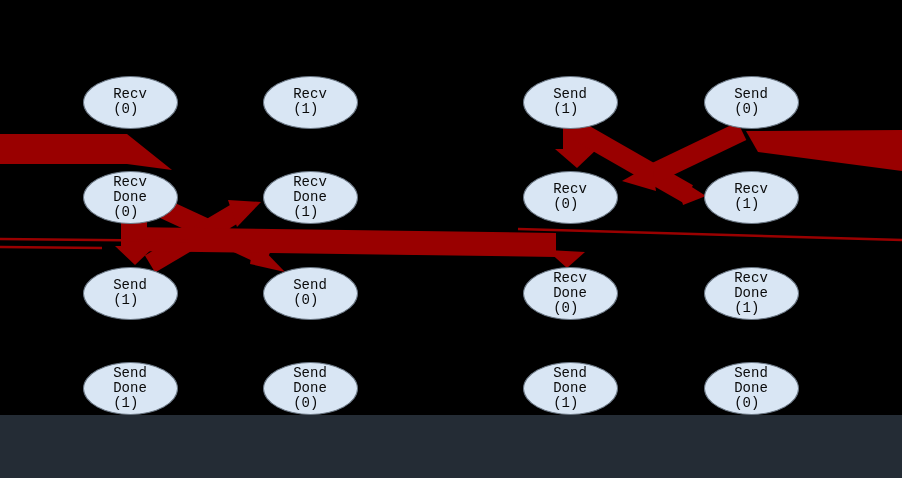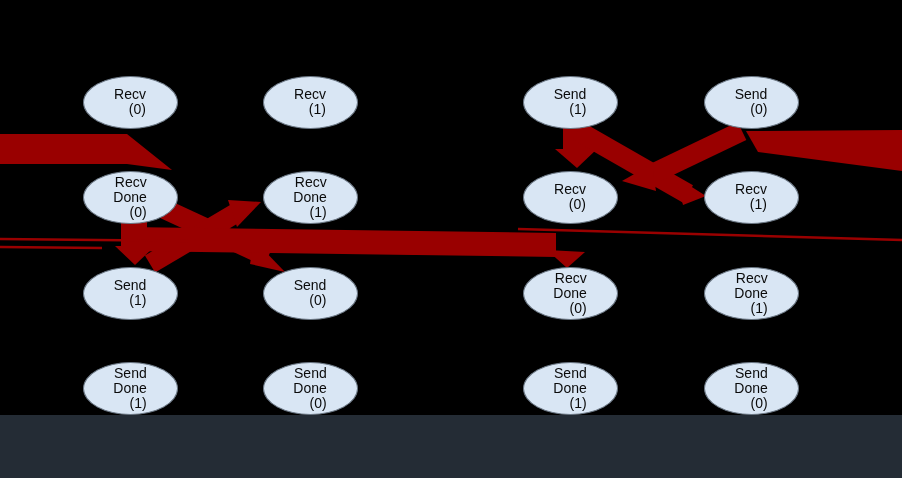--- a/index.html
+++ b/index.html
@@ -7,22 +7,23 @@
   .stage{position:relative;width:902px;height:478px;background:var(--bg,#000);overflow:hidden;}
   #edge-layer{position:absolute;left:0;top:0;width:902px;height:478px;}
   .node{
     position:absolute;
     display:flex;align-items:center;justify-content:center;
     border-radius:50%;
     background:var(--node-fill,#d9e6f4);
     border:1px solid var(--node-border,#6b7784);
     box-sizing:border-box;
     color:var(--text,#0a0a0a);
-    font-size:14px;line-height:15px;text-align:right;
+    font-size:14px;line-height:15px;text-align:left;
     white-space:pre-line;
+    font-family:Liberation Mono, monospace;
   }
   .footer-bar{
     position:absolute;left:0;right:0;bottom:0;height:63px;
     background:var(--footer,#242c35);
   }
 </style>
 </head>
 <body>
 
 <div class="stage">

